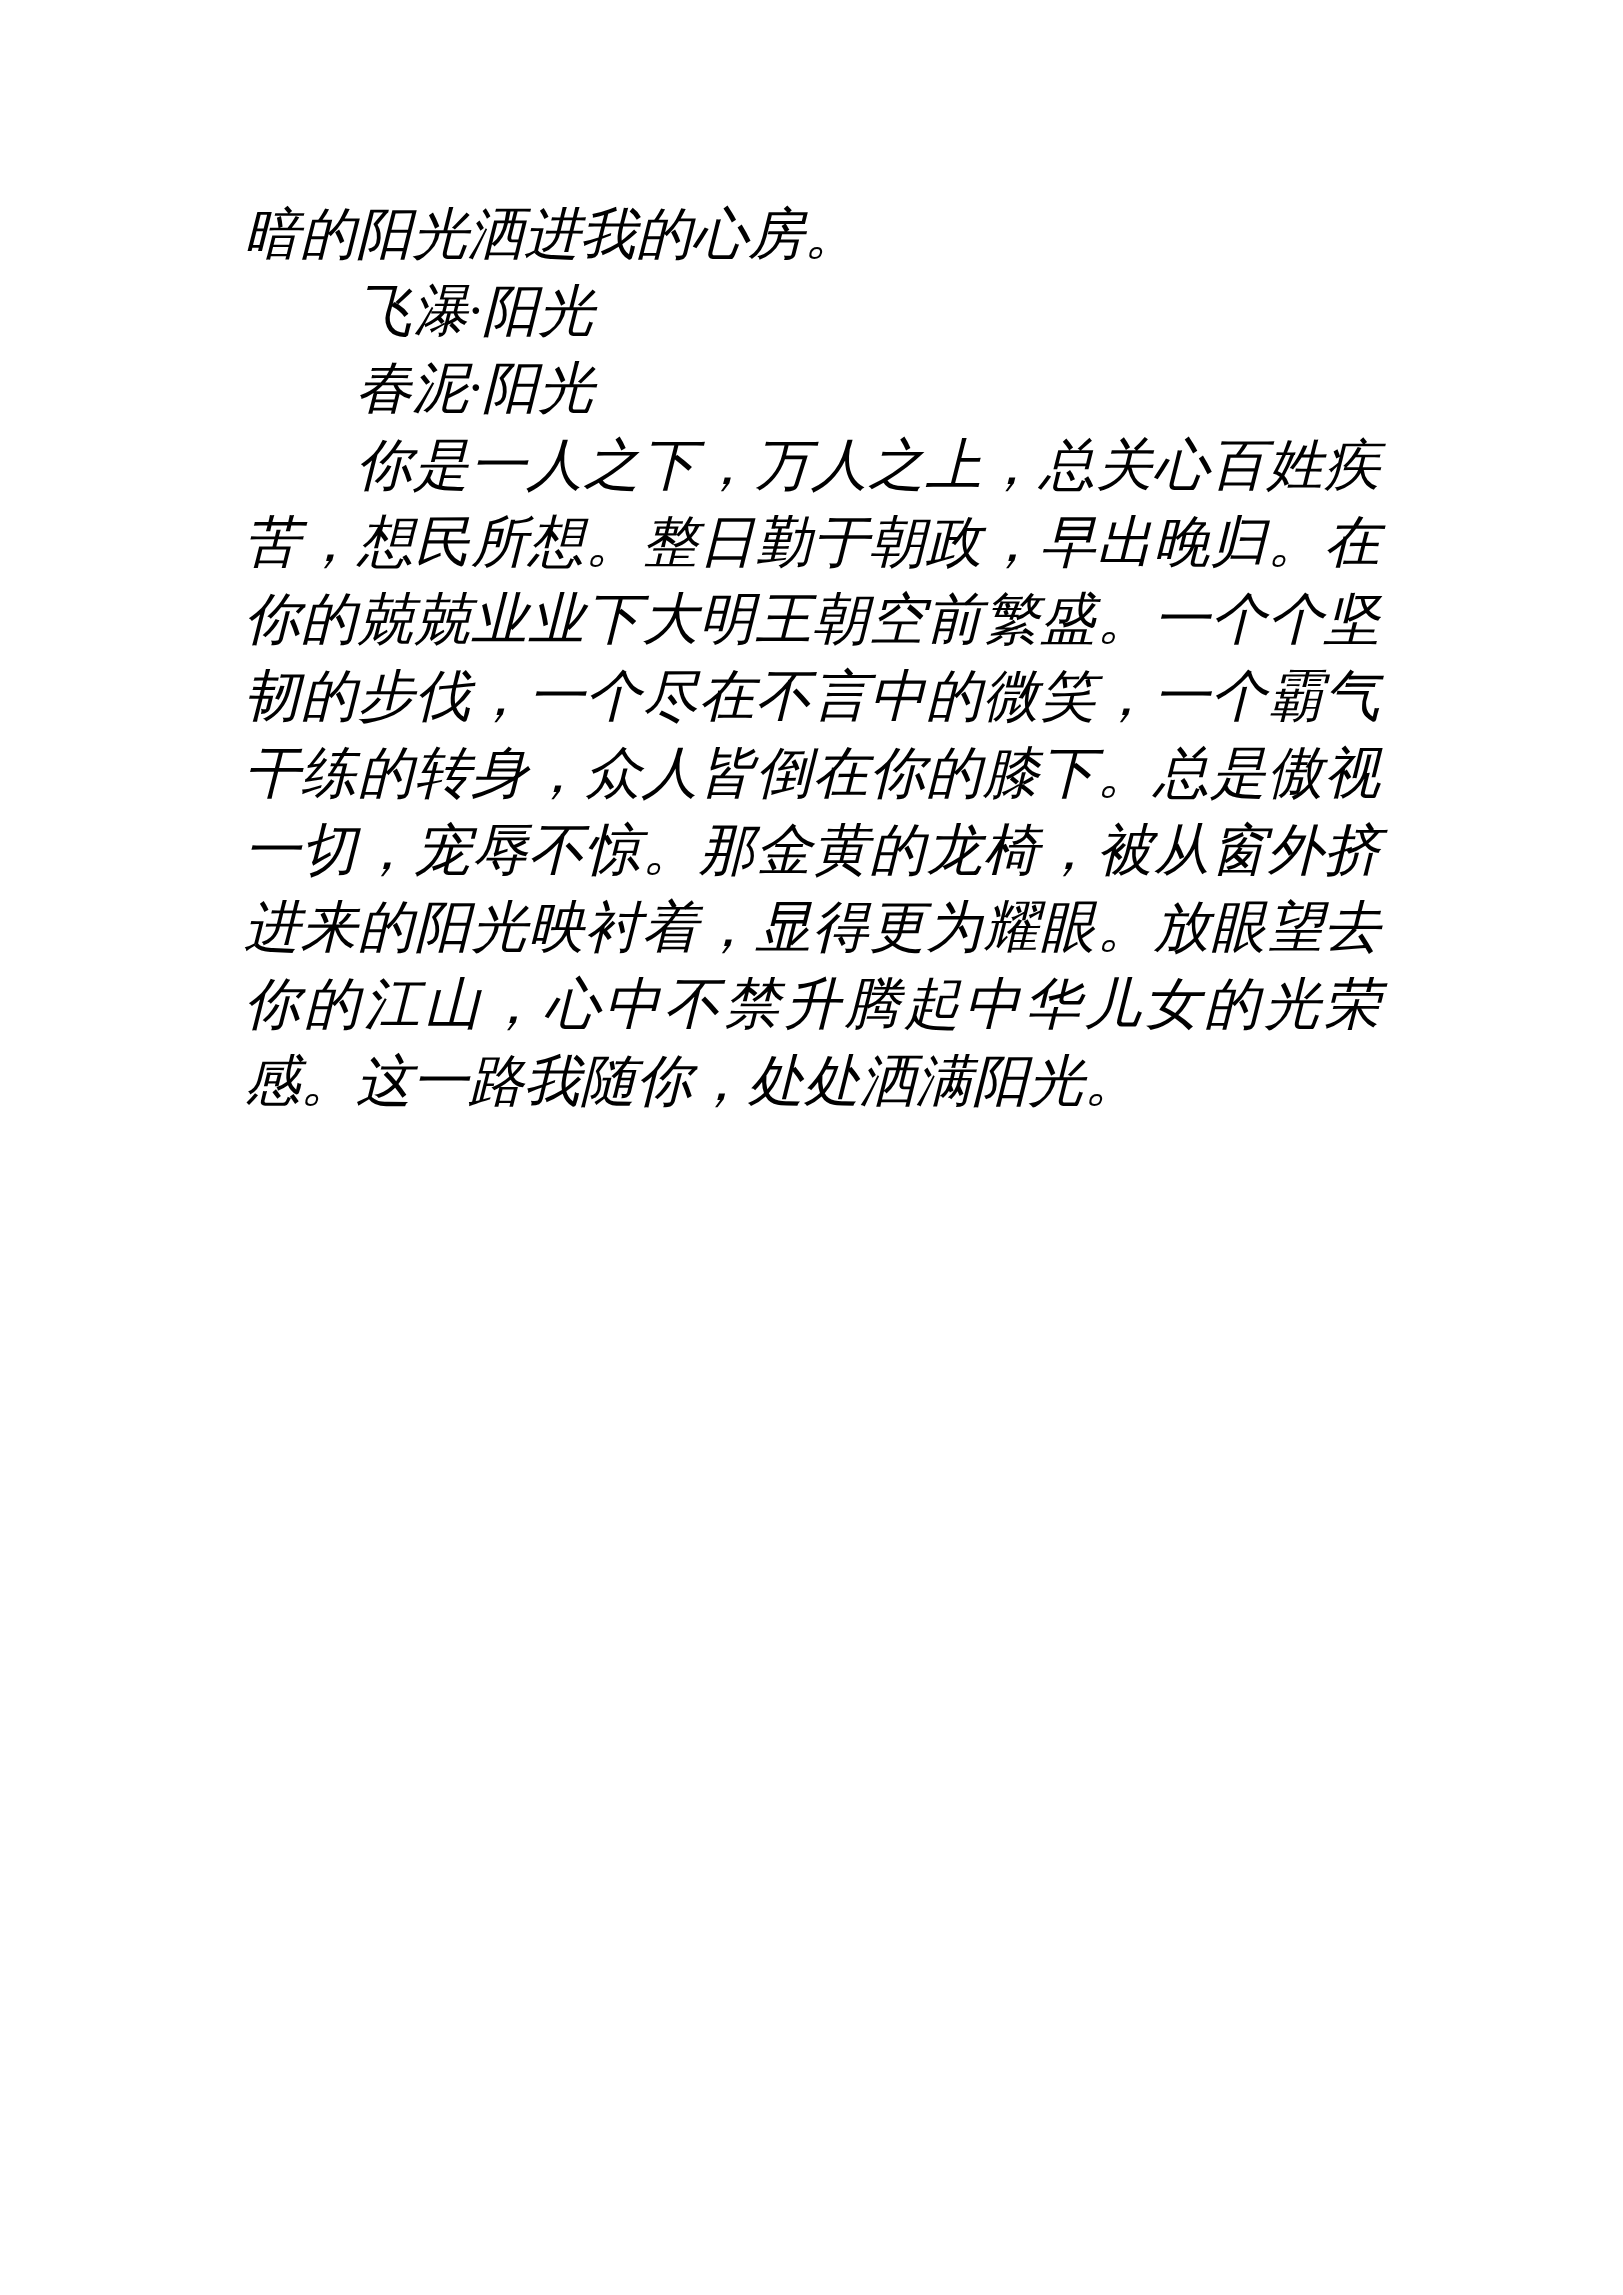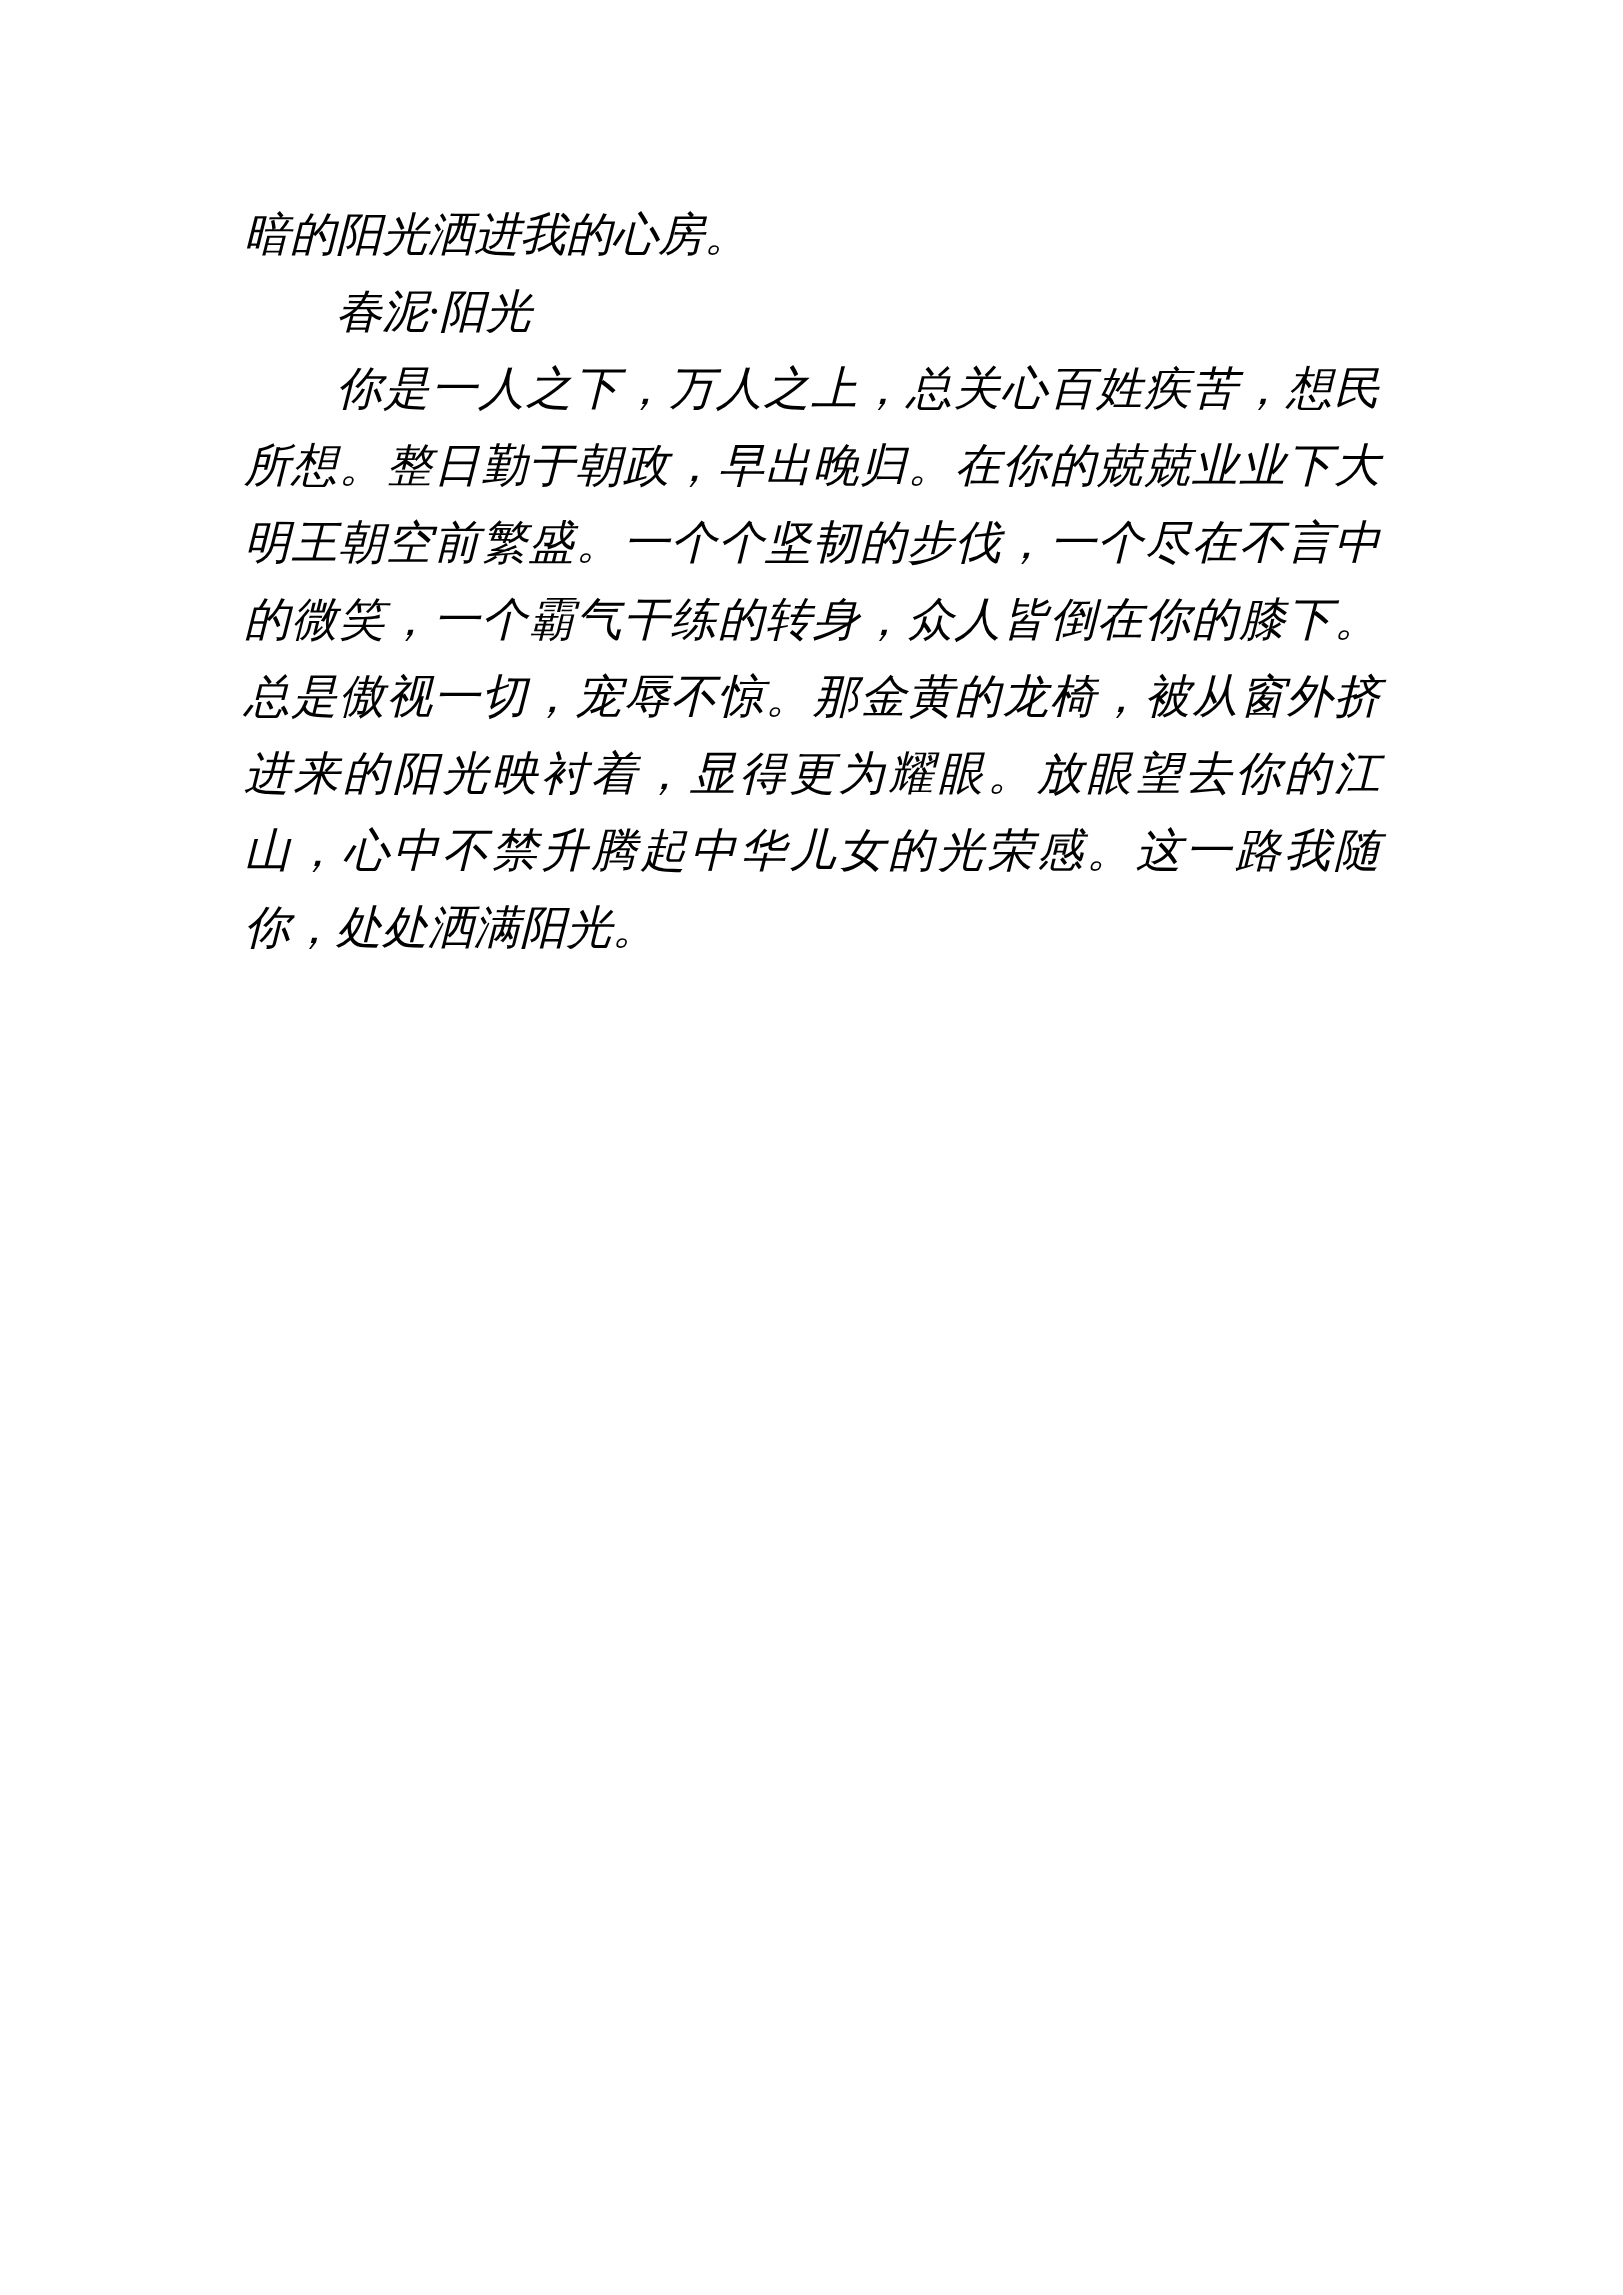--- a/index.html
+++ b/index.html
@@ -15,21 +15,21 @@
   .page {
     box-sizing: border-box;
     width: 1623px;
     height: 2295px;
     background: #ffffff;
     padding: 196px 243px 0 244px;
   }
   .doc {
     font-family: "Liberation Serif", "DejaVu Serif", serif;
     font-style: italic;           
-    font-size: 46px;
+    font-size: 56px;
     line-height: 77px;
     color: #000000;
     text-align: justify;
     letter-spacing: 0;
   }
   .doc p {
     margin: 0;
     padding: 0;
   }
   .para-continuation {
@@ -39,17 +39,18 @@
   .para-body {
     text-indent: 2em;
   }
 </style>
 </head>
 <body>
 
 <div class="page">
   <div class="doc">
     <p class="para-continuation">暗的阳光洒进我的心房。</p>
+    <p class="para-heading">飞瀑·阳光</p>
     <p class="para-heading">春泥·阳光</p>
     <p class="para-body">你是一人之下，万人之上，总关心百姓疾苦，想民所想。整日勤于朝政，早出晚归。在你的兢兢业业下大明王朝空前繁盛。一个个坚韧的步伐，一个尽在不言中的微笑，一个霸气干练的转身，众人皆倒在你的膝下。总是傲视一切，宠辱不惊。那金黄的龙椅，被从窗外挤进来的阳光映衬着，显得更为耀眼。放眼望去你的江山，心中不禁升腾起中华儿女的光荣感。这一路我随你，处处洒满阳光。</p>
   </div>
 </div>
 
 
 </body></html>

